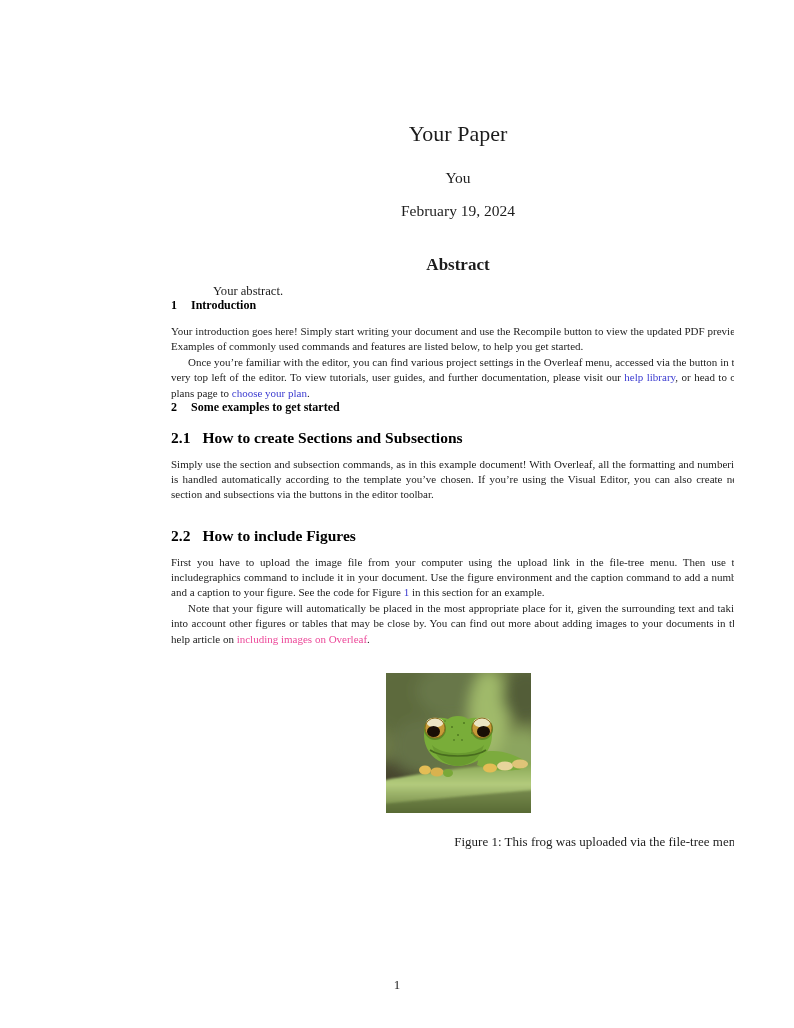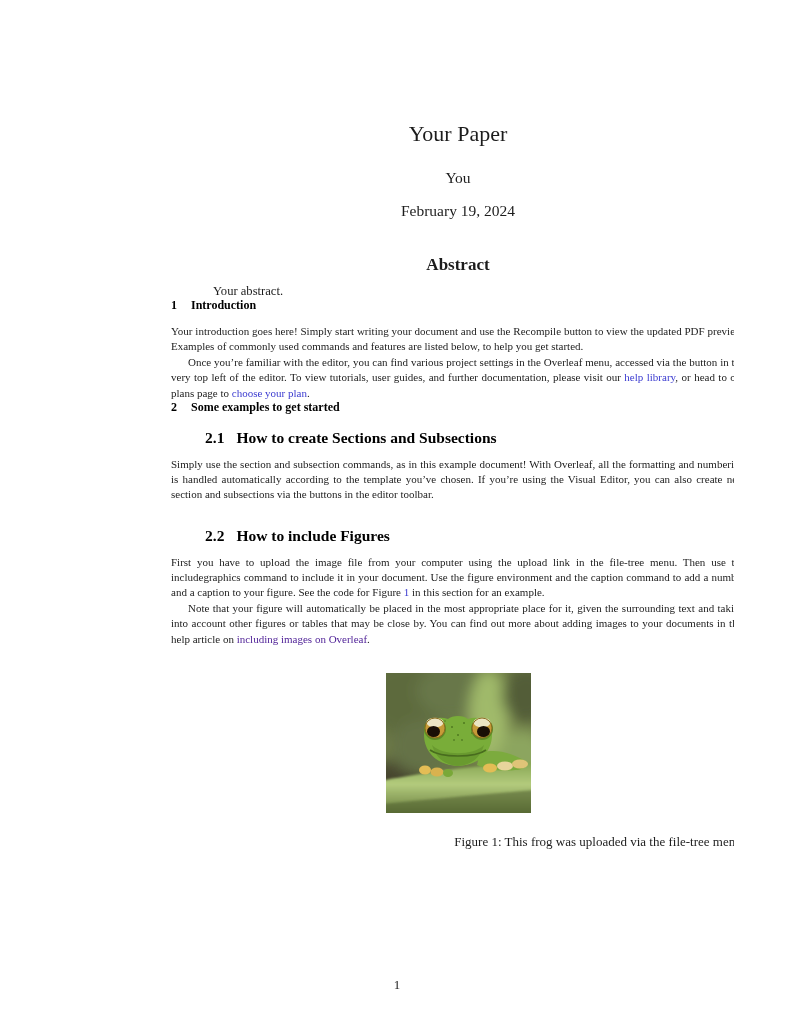--- a/index.html
+++ b/index.html
@@ -20,21 +20,21 @@
     top: 0;
     width: 574px;
   }
   .title-block { text-align: center; }
   .doc-title { font-size: 22px; font-weight: normal; padding-top: 122px; line-height: 1.1; }
   .doc-author { font-size: 15.5px; margin-top: 23px; }
   .doc-date { font-size: 15.5px; margin-top: 15px; }
   .abstract-heading { text-align: center; font-weight: bold; font-size: 17px; margin-top: 35px; }
   .abstract-body { font-size: 12.6px; margin: 9px 26px 0 26px; text-indent: 16px; line-height: 15px; }
   h2.section { font-size: 12px; font-weight: bold; color: #000; margin-bottom: 11px; line-height: 1.15; }
-  h3.subsection { font-size: 15.5px; font-weight: bold; color: #000; margin-top: 14px; margin-bottom: 10px; line-height: 1.15; margin-left: 34px; }
+  h3.subsection { font-size: 15.5px; font-weight: bold; color: #000; margin-top: 14px; margin-bottom: 10px; line-height: 1.15; }
   .sec-num { display: inline-block; margin-right: 14px; }
   .sub-num { display: inline-block; margin-right: 12px; }
   p.body-par {
     font-size: 11px;
     line-height: 15.4px;
     text-align: justify;
     color: #1c1c1c;
   }
   p.body-par.indent { text-indent: 17px; }
   a.doc-link { text-decoration: none; cursor: pointer; }
@@ -91,21 +91,21 @@
 
     <h3 class="subsection" style="margin-top:24px;">
       <span class="sub-num">2.2</span><span>How to include Figures</span>
     </h3>
 
     <p class="body-par">
       <span>First you have to upload the image file from your computer using the upload link in the file-tree menu. Then use the includegraphics command to include it in your document. Use the figure environment and the caption command to add a number and a caption to your figure. See the code for Figure </span><a class="doc-link" style="color: rgb(59, 59, 208);">1</a><span> in this section for an example.</span>
     </p>
 
     <p class="body-par indent">
-      <span>Note that your figure will automatically be placed in the most appropriate place for it, given the surrounding text and taking into account other figures or tables that may be close by. You can find out more about adding images to your documents in this help article on </span><a class="doc-link" style="color: #4c1d95;">including images on Overleaf</a><span>.</span>
+      <span>Note that your figure will automatically be placed in the most appropriate place for it, given the surrounding text and taking into account other figures or tables that may be close by. You can find out more about adding images to your documents in this help article on </span><a class="doc-link" style="color: #ec4899;">including images on Overleaf</a><span>.</span>
     </p>
 
     <div class="figure-wrap">
       <span class="figure-image">
         <svg width="145" height="140" viewBox="0 0 145 140" xmlns="http://www.w3.org/2000/svg">
           <defs>
             <filter id="bgblur" x="-30%" y="-30%" width="160%" height="160%">
                 <feGaussianBlur stdDeviation="7"></feGaussianBlur>
               </filter>
             <filter id="softblur" x="-20%" y="-20%" width="140%" height="140%">

